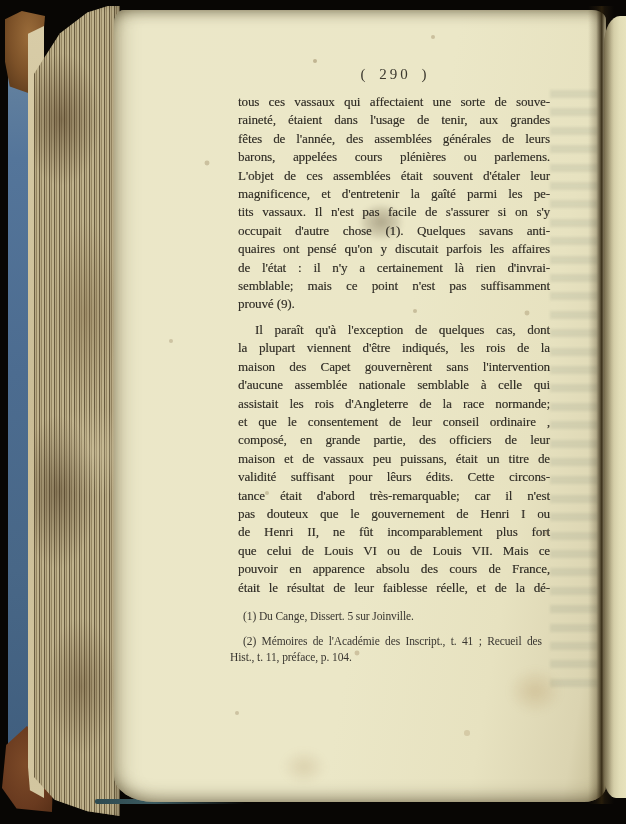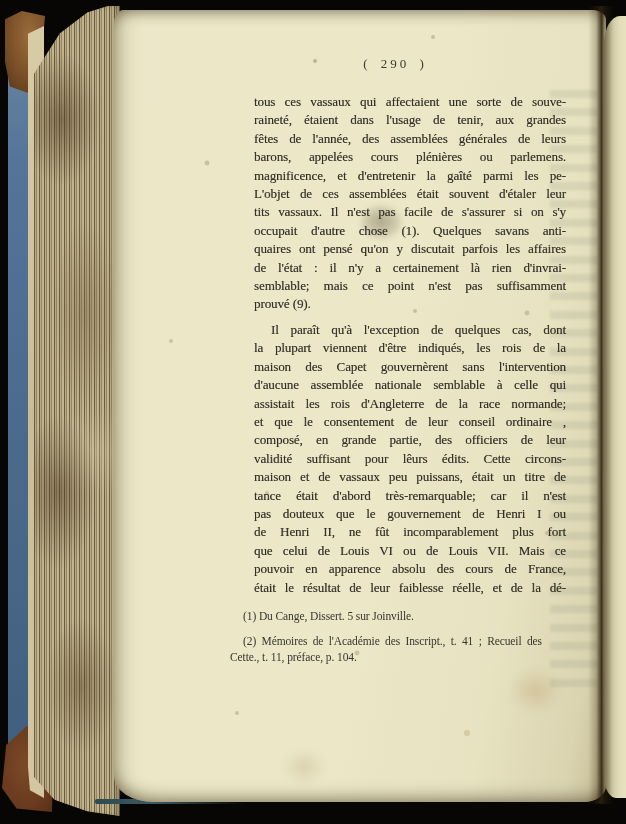--- a/index.html
+++ b/index.html
@@ -114,27 +114,27 @@
       412px 302px 0 1.5px rgba(130,105,65,.28),
       152px 482px 0 1px rgba(120,95,55,.28),
       432px 522px 0 1px rgba(130,105,65,.3),
       242px 642px 0 1.5px rgba(140,110,70,.3),
       352px 722px 0 2px rgba(150,120,75,.22),
       122px 702px 0 1px rgba(130,105,65,.28);
   }
 
   
   .pagenum{
-    position:absolute;left:125px;top:46px;width:312px;
+    position:absolute;left:125px;top:56px;width:312px;
     text-align:center;
-    font-size:13px;letter-spacing:3px;word-spacing:4px;
+    font-size:15px;letter-spacing:3px;word-spacing:4px;
     color:#3c392f;
   }
   .body-text{
-    position:absolute;left:140px;top:83px;width:312px;
+    position:absolute;left:124px;top:83px;width:312px;
     font-size:13px;line-height:18.4px;
     letter-spacing:-0.1px;
     color:#322f28;
     text-shadow:0.3px 0.3px 0.4px rgba(55,50,38,.45);
   }
   .para.p2{margin-top:7px;}
   .line{text-align:justify;text-align-last:justify;white-space:normal;}
   .line.noj{text-align-last:left;}
   .line.ind{padding-left:17px;}
   .it{margin-top:10px;}
@@ -167,55 +167,55 @@
     <div class="speck"></div>
 
     <div class="pagenum">( 290 )</div>
 
     <div class="body-text">
       <div class="para p1">
           <div class="line"><span>tous ces vassaux qui affectaient une sorte de souve-</span></div>
           <div class="line"><span>raineté, étaient dans l'usage de tenir, aux grandes</span></div>
           <div class="line"><span>fêtes de l'année, des assemblées générales de leurs</span></div>
           <div class="line"><span>barons, appelées </span><span class="it">cours plénières</span><span> ou </span><span class="it">parlemens</span><span>.</span></div>
+          <div class="line"><span>L'objet de ces assemblées était souvent d'étaler leur</span></div>
           <div class="line"><span>magnificence, et d'entretenir la gaîté parmi les pe-</span></div>
-          <div class="line"><span>L'objet de ces assemblées était souvent d'étaler leur</span></div>
           <div class="line"><span>tits vassaux. Il n'est pas facile de s'assurer si on s'y</span></div>
           <div class="line"><span>occupait d'autre chose (1). Quelques savans anti-</span></div>
           <div class="line"><span>quaires ont pensé qu'on y discutait parfois les affaires</span></div>
           <div class="line"><span>de l'état : il n'y a certainement là rien d'invrai-</span></div>
           <div class="line"><span>semblable; mais ce point n'est pas suffisamment</span></div>
           <div class="line noj"><span>prouvé (9).</span></div>
         </div>
       <div class="para p2">
           <div class="line ind"><span>Il paraît qu'à l'exception de quelques cas, dont</span></div>
           <div class="line"><span>la plupart viennent d'être indiqués, les rois de la</span></div>
           <div class="line"><span>maison des Capet gouvernèrent sans l'intervention</span></div>
           <div class="line"><span>d'aucune assemblée nationale semblable à celle qui</span></div>
           <div class="line"><span>assistait les rois d'Angleterre de la race normande;</span></div>
           <div class="line"><span>et que le consentement de leur conseil ordinaire ,</span></div>
           <div class="line"><span>composé, en grande partie, des officiers de leur</span></div>
+          <div class="line"><span>maison et de vassaux peu puissans, était un titre de</span></div>
           <div class="line"><span>validité suffisant pour lêurs édits. Cette circons-</span></div>
-          <div class="line"><span>maison et de vassaux peu puissans, était un titre de</span></div>
           <div class="line"><span>tance était d'abord très-remarquable; car il n'est</span></div>
           <div class="line"><span>pas douteux que le gouvernement de Henri I ou</span></div>
           <div class="line"><span>de Henri II, ne fût incomparablement plus fort</span></div>
           <div class="line"><span>que celui de Louis VI ou de Louis VII. Mais ce</span></div>
           <div class="line"><span>pouvoir en apparence absolu des cours de France,</span></div>
           <div class="line"><span>était le résultat de leur faiblesse réelle, et de la dé-</span></div>
         </div>
     </div>
 
     <div class="footnotes">
       <div class="fn">
           <div class="line noj ind"><span>(1) Du Cange, </span><span class="it">Dissert. 5 sur Joinville</span><span>.</span></div>
         </div>
       <div class="fn">
           <div class="line ind"><span>(2) </span><span class="it">Mémoires de l'Académie des Inscript.</span><span>, t. 41 ; </span><span class="it">Recueil des</span></div>
-          <div class="line noj"><span class="it">Cette.</span><span>, t. 11, </span><span class="it">préface</span><span>, p. 104.</span></div>
+          <div class="line noj"><span class="it">Hist.</span><span>, t. 11, </span><span class="it">préface</span><span>, p. 104.</span></div>
         </div>
     </div>
   </div>
 
   <div class="facing"></div>
   <div class="gutter"></div>
 
 </div>
 
 </body></html>

